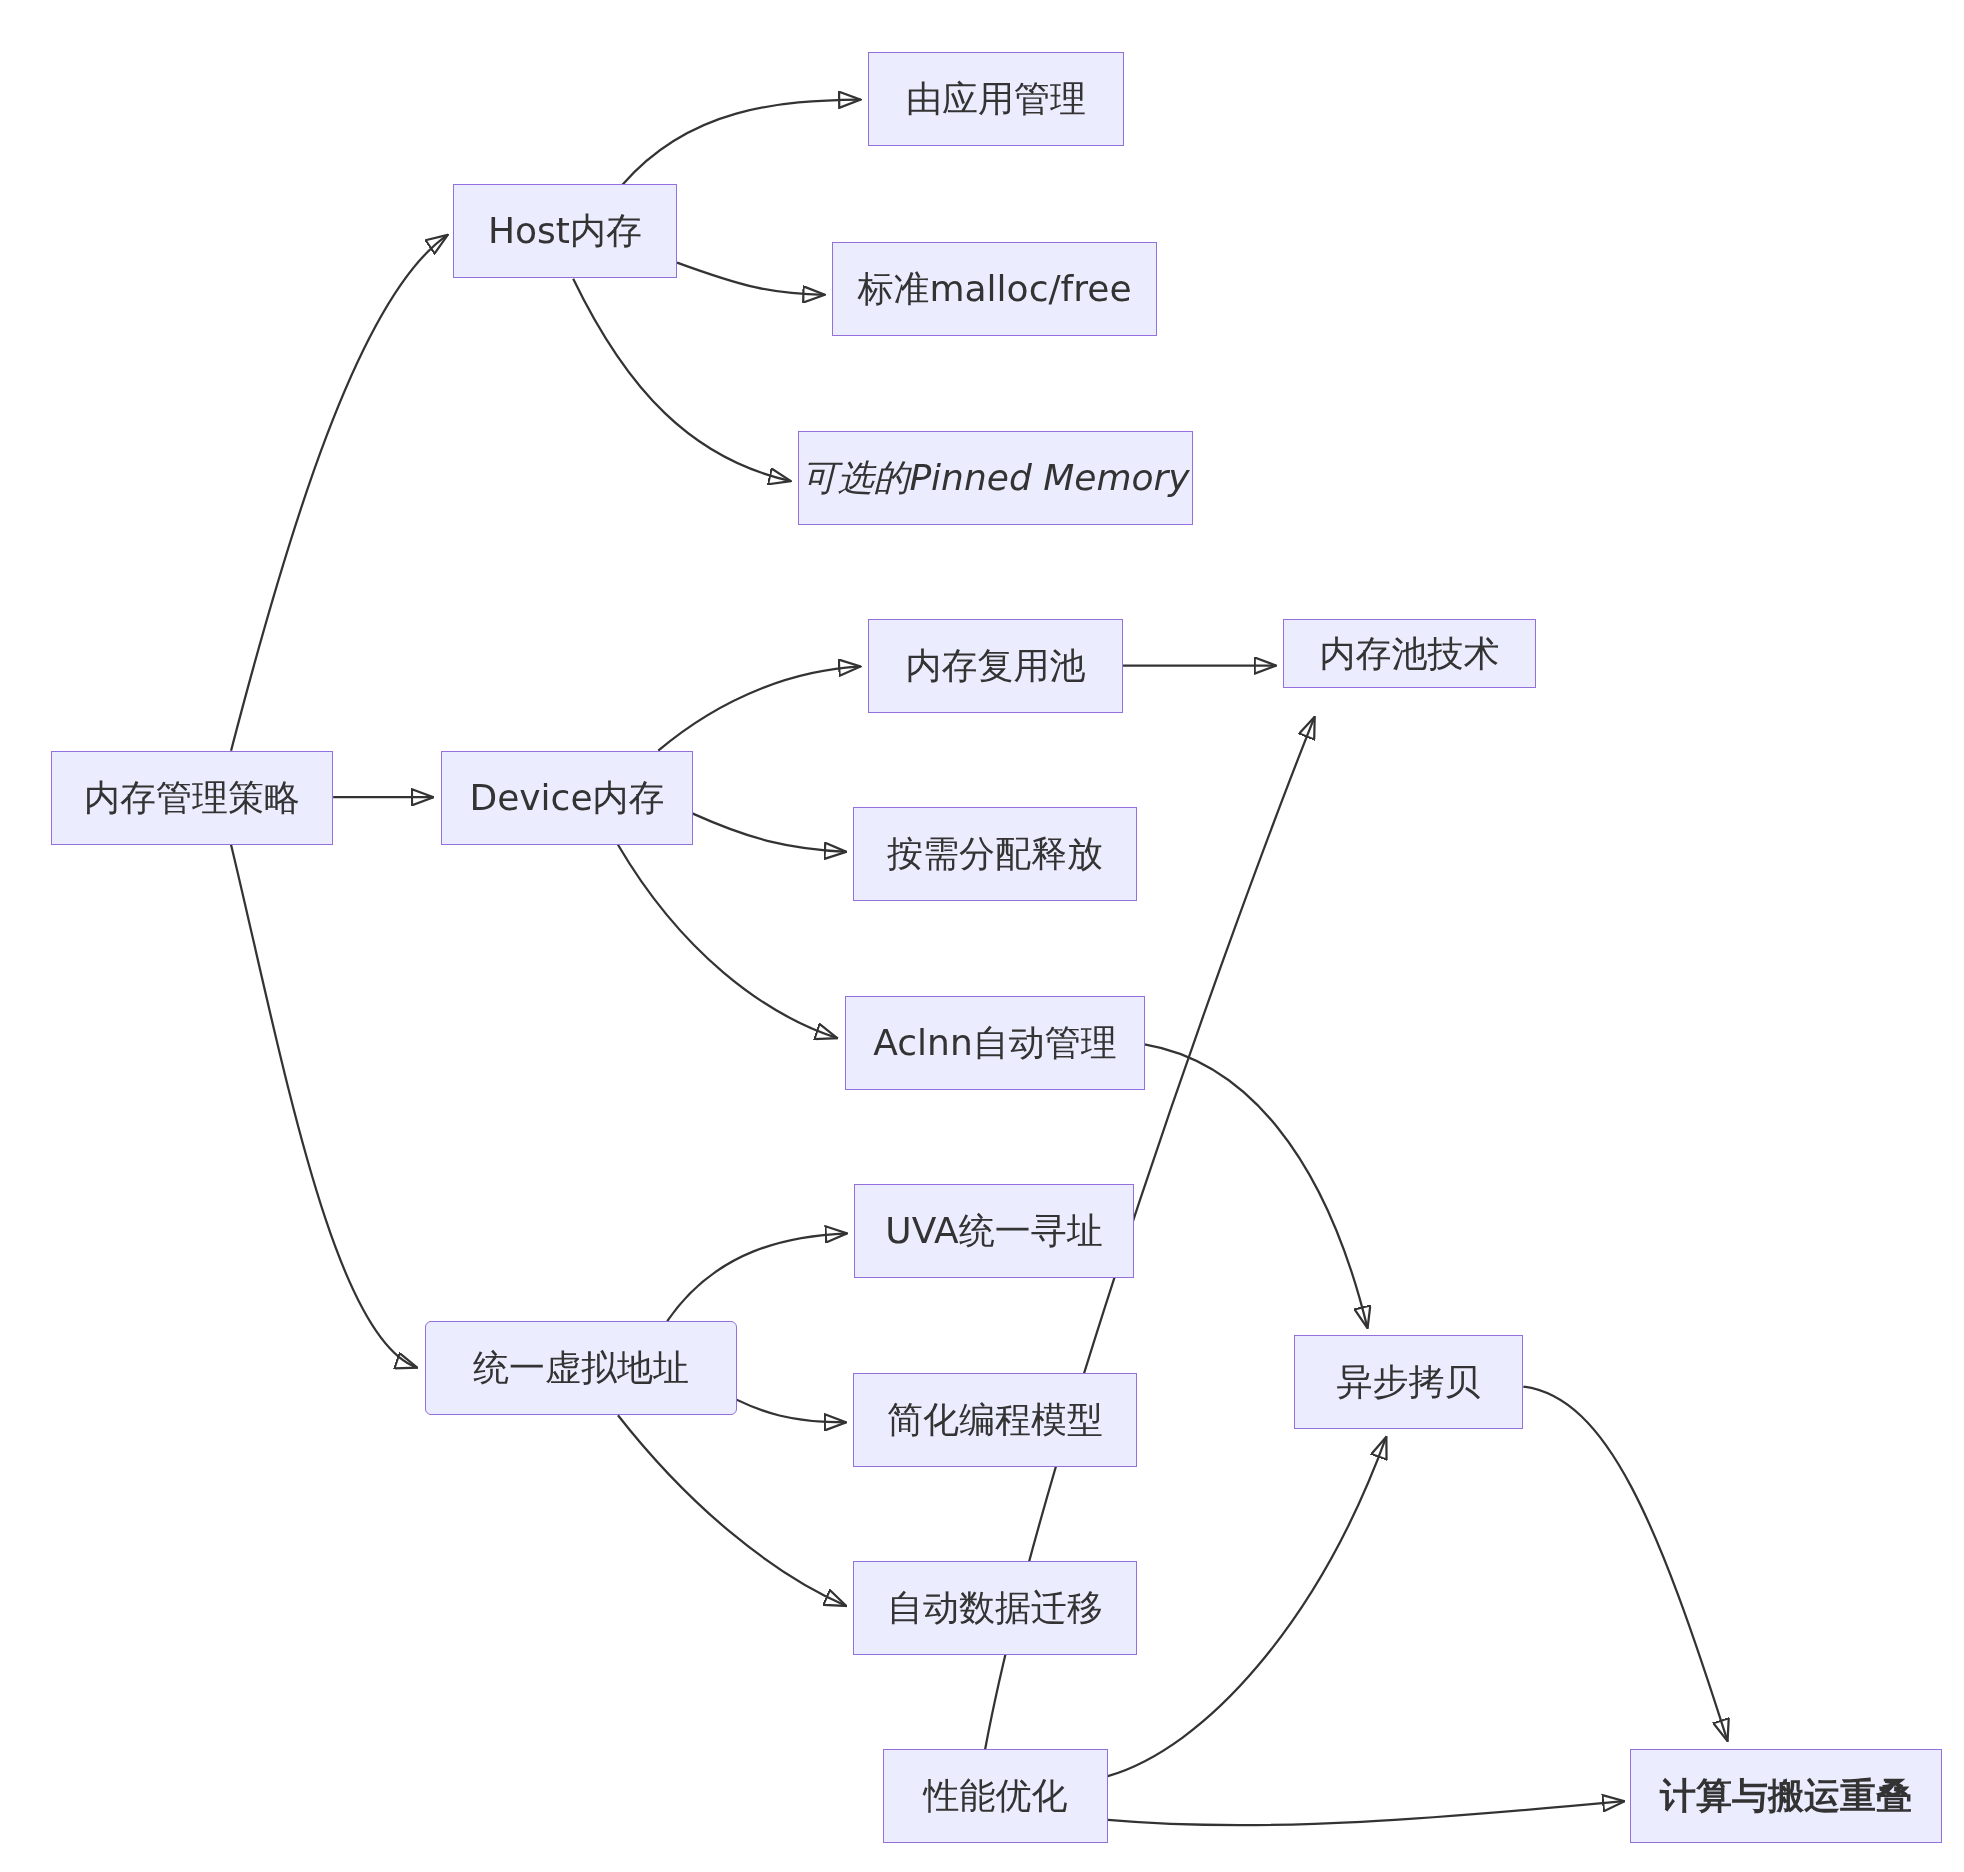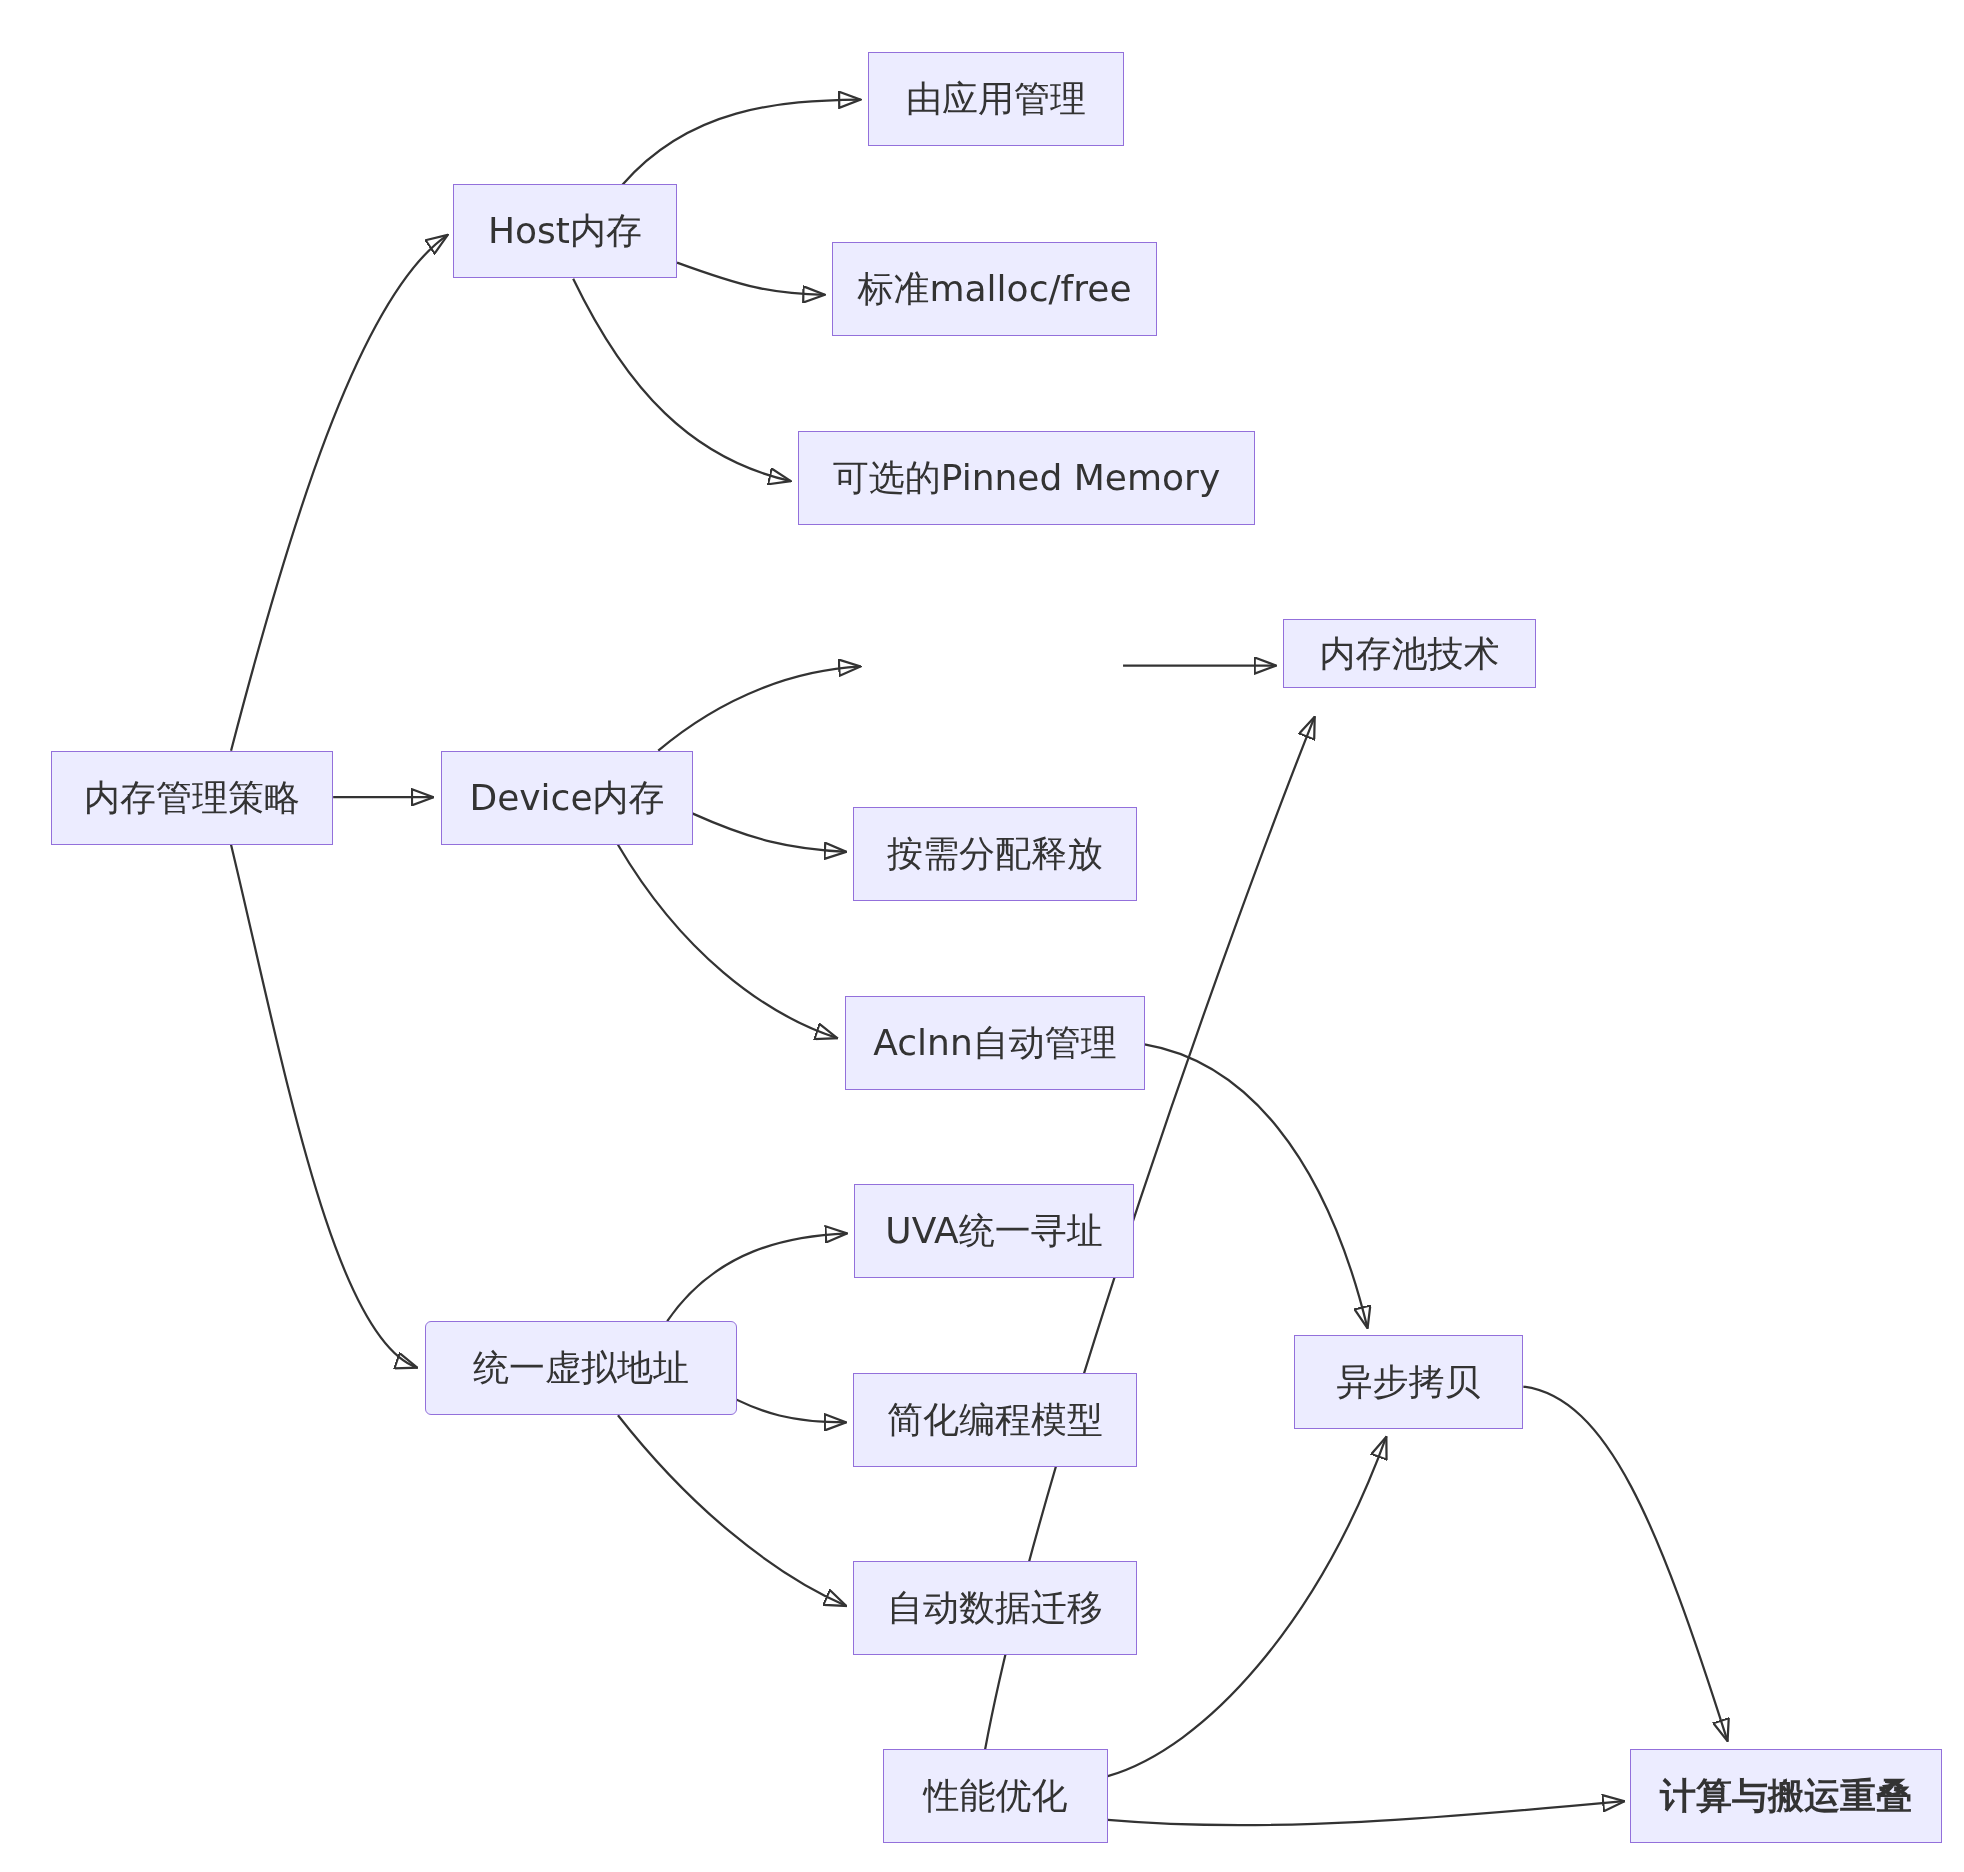--- a/index.html
+++ b/index.html
@@ -73,22 +73,23 @@
     <path d="M 1100,1953 C 1160,1630 1380,1020 1468,800" marker-end="url(#arrow)"></path>
     <path d="M 1237,1983 C 1345,1952 1472,1812 1548,1604" marker-end="url(#arrow)"></path>
     <path d="M 1237,2032 C 1420,2048 1630,2028 1814,2011" marker-end="url(#arrow)"></path>
     <path d="M 1701,1548 C 1795,1560 1852,1702 1929,1944" marker-end="url(#arrow)"></path>
   </svg>
 
   <div class="node" style="left:51px;   top:751px;  width:282px; height:94px;">内存管理策略</div>
   <div class="node" style="left:453px;  top:184px;  width:224px; height:94px;text-align:right;">Host内存</div>
   <div class="node" style="left:868px;  top:52px;   width:256px; height:94px;">由应用管理</div>
   <div class="node" style="left:832px;  top:242px;  width:325px; height:94px;">标准malloc/free</div>
-  <div class="node" style="left:798px;  top:431px;  width:457px; height:94px;">可选的Pinned Memory</div>
+  <div class="node" style="left:798px;  top:431px;  width:395px; height:94px;font-style:italic;">可选的Pinned Memory</div>
   <div class="node" style="left:441px;  top:751px;  width:252px; height:94px;">Device内存</div>
+  <div class="node" style="left:868px;  top:619px;  width:255px; height:94px;">内存复用池</div>
   <div class="node" style="left:1283px; top:619px;  width:253px; height:69px;">内存池技术</div>
   <div class="node" style="left:853px;  top:807px;  width:284px; height:94px;">按需分配释放</div>
   <div class="node" style="left:845px;  top:996px; width:300px; height:94px;">Aclnn自动管理</div>
   <div class="node" style="left:425px;  top:1321px; width:312px; height:94px;border-radius:6px;">统一虚拟地址</div>
   <div class="node" style="left:854px;  top:1184px; width:280px; height:94px;">UVA统一寻址</div>
   <div class="node" style="left:853px;  top:1373px; width:284px; height:94px;">简化编程模型</div>
   <div class="node" style="left:883px;  top:1749px; width:225px; height:94px;">性能优化</div>
   <div class="node" style="left:853px;  top:1561px; width:284px; height:94px;">自动数据迁移</div>
   <div class="node" style="left:1294px; top:1335px; width:229px; height:94px;">异步拷贝</div>
   <div class="node" style="left:1630px; top:1749px; width:312px; height:94px;font-weight:bold;">计算与搬运重叠</div>

